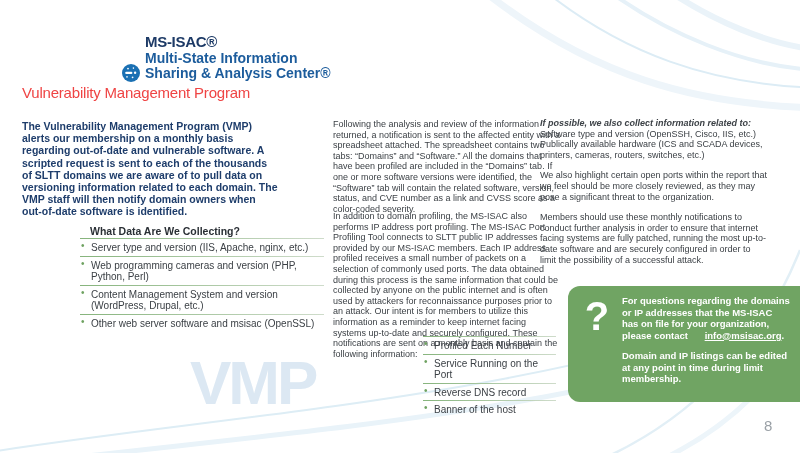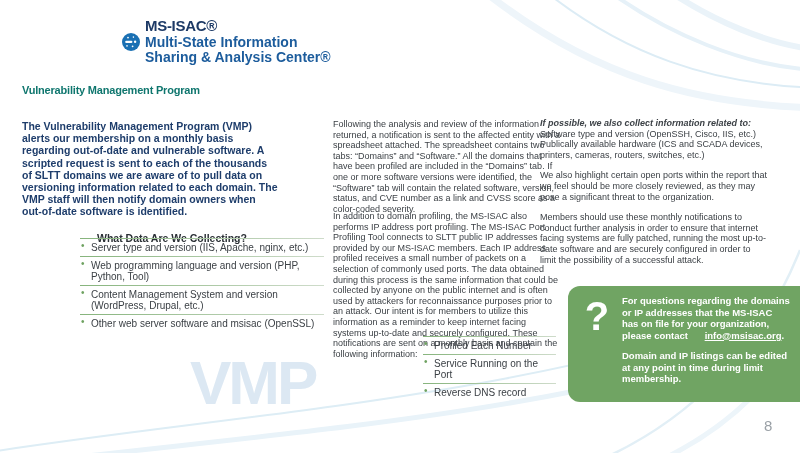--- a/index.html
+++ b/index.html
@@ -11,39 +11,39 @@
   .deco { position:absolute; left:0; top:0; width:800px; height:453px; pointer-events:none; }
 
   
   .watermark {
     position:absolute; left:190px; top:352px;
     font-size:62px; font-weight:700; letter-spacing:-3px;
     color:#dce8f3; line-height:1; user-select:none;
   }
 
   
-  .logo { position:absolute; left:122px; top:18px; display:flex; align-items:center; }
+  .logo { position:absolute; left:122px; top:34px; display:flex; align-items:flex-end; }
   .logo-globe { flex:0 0 auto; margin-top:1px; }
   .logo-textblock { margin-left:5px; }
   .logo-name { font-size:15px; font-weight:700; letter-spacing:-0.3px; color:#1d3a66; line-height:1.1; }
   .logo-sub { font-size:14px; font-weight:700; color:#1c5c9c; line-height:1.12; }
 
   
   .title {
     position:absolute; left:22px; top:84px; margin:0;
-    font-size:11px; font-weight:700; color:#0f766e; letter-spacing:-0.2px;
+    font-size:15px; font-weight:400; color:#ef4444; letter-spacing:-0.2px;
   }
 
   
   .intro {
     position:absolute; left:22px; top:120px; width:256px; margin:0;
     font-size:10.5px; font-weight:700; color:#1e3d6b; line-height:1.16;
   }
   .collect-heading {
-    position:absolute; left:90px; top:225px; margin:7px;
+    position:absolute; left:90px; top:225px; margin:0;
     font-size:10.5px; font-weight:700; color:#2a2f35;
   }
   .list { list-style:none; margin:0; padding:0; position:absolute; }
   .list li {
     position:relative; padding:3px 0 2px 11px;
     border-top:1px solid; border-image:linear-gradient(to right,#86b47c,#cfdccb) 1;
     font-size:10px; color:#3c4146; line-height:1.15;
   }
   .list li::before {
     content:"•"; position:absolute; left:1px; top:2px;
@@ -121,31 +121,32 @@
     </div>
   </div>
 
   <h1 class="title">Vulnerability Management Program</h1>
 
   <p class="intro">The Vulnerability Management Program (VMP) alerts our membership on a monthly basis regarding out-of-date and vulnerable software. A scripted request is sent to each of the thousands of SLTT domains we are aware of to pull data on versioning information related to each domain. The VMP staff will then notify domain owners when out-of-date software is identified.</p>
 
   <h2 class="collect-heading">What Data Are We Collecting?</h2>
   <ul class="list left-list">
     <li>Server type and version (IIS, Apache, nginx, etc.)</li>
-    <li>Web programming language and version (PHP, Python, Tool)</li>
+    <li>Web programming cameras and version (PHP, Python, Perl)</li>
     <li>Content Management System and version (WordPress, Drupal, etc.)</li>
     <li>Other web server software and msisac (OpenSSL)</li>
   </ul>
 
   <p class="mid-p mid-p1">Following the analysis and review of the information returned, a notification is sent to the affected entity with a spreadsheet attached. The spreadsheet contains two tabs: “Domains” and “Software.” All the domains that have been profiled are included in the “Domains” tab. If one or more software versions were identified, the “Software” tab will contain the related software, version, status, and CVE number as a link and CVSS score as a color-coded severity.</p>
   <p class="mid-p mid-p2">In addition to domain profiling, the MS-ISAC also performs IP address port profiling. The MS-ISAC Port Profiling Tool connects to SLTT public IP addresses provided by our MS-ISAC members. Each IP address profiled receives a small number of packets on a selection of commonly used ports. The data obtained during this process is the same information that could be collected by anyone on the public internet and is often used by attackers for reconnaissance purposes prior to an attack. Our intent is for members to utilize this information as a reminder to keep internet facing systems up-to-date and securely configured. These notifications are sent on a monthly basis and contain the following information:</p>
   <ul class="list mid-list">
     <li>Profiled Each Number</li>
     <li>Service Running on the Port</li>
     <li>Reverse DNS record</li>
+    <li>Banner of the host</li>
   </ul>
 
   <div class="right-col">
     <p class="leadin">If possible, we also collect information related to:</p>
     <p>Software type and version (OpenSSH, Cisco, IIS, etc.) Publically available hardware (ICS and SCADA devices, printers, cameras, routers, switches, etc.)</p>
     <p>We also highlight certain open ports within the report that we feel should be more closely reviewed, as they may pose a significant threat to the organization.</p>
     <p>Members should use these monthly notifications to conduct further analysis in order to ensure that internet facing systems are fully patched, running the most up-to-date software and are securely configured in order to limit the possibility of a successful attack.</p>
   </div>
 
   <div class="callout">

